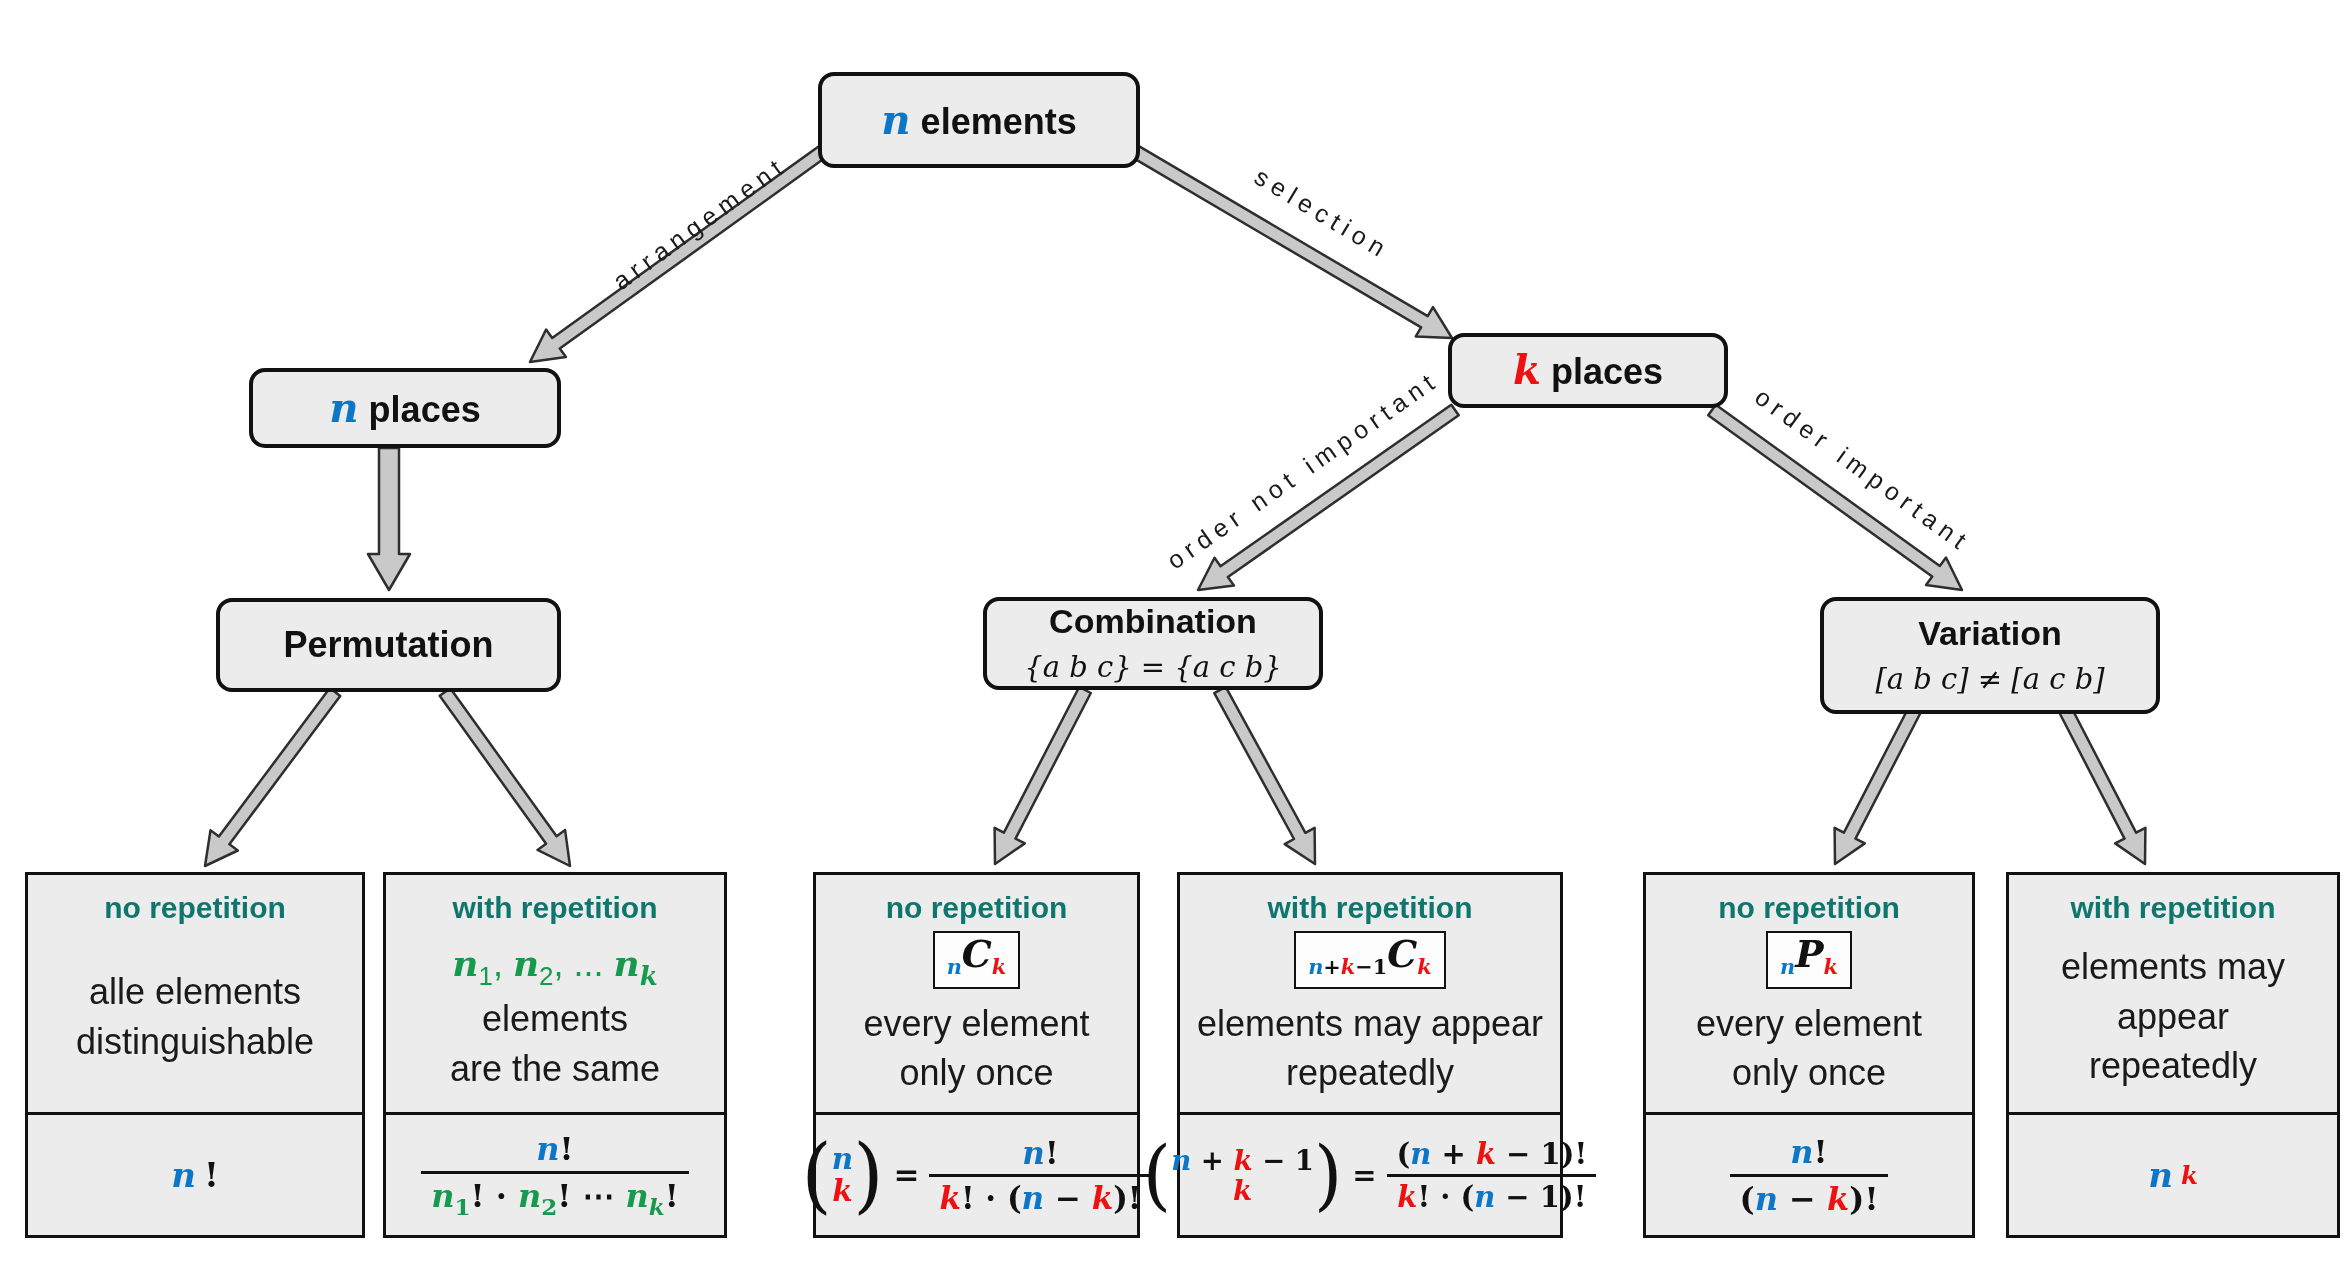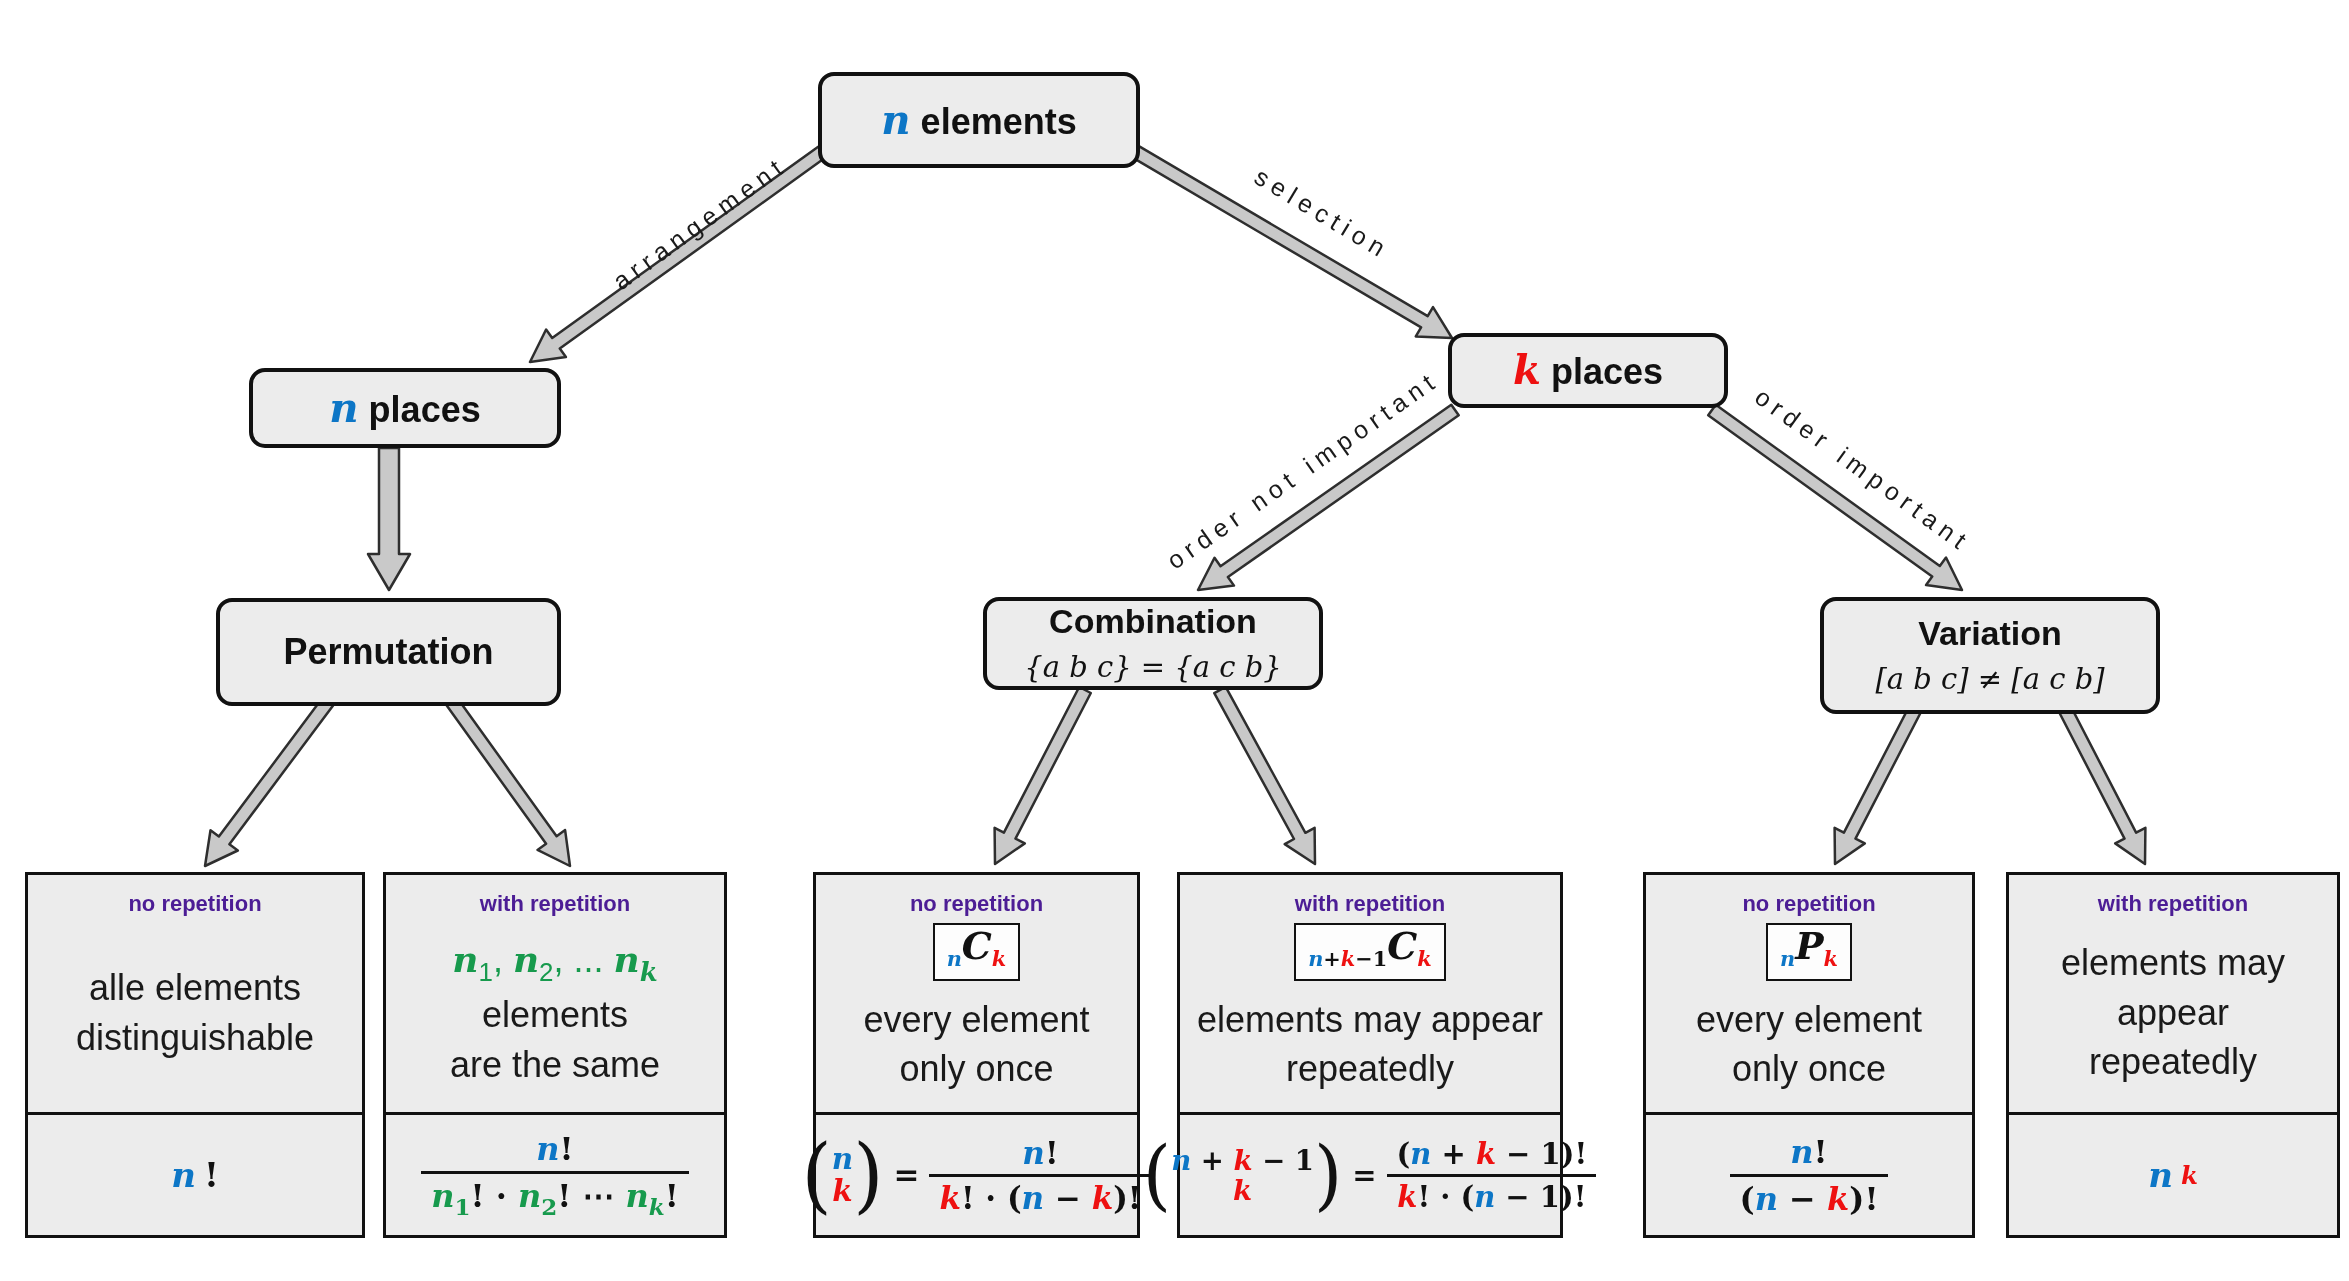--- a/index.html
+++ b/index.html
@@ -20,21 +20,21 @@
 
   .node{position:absolute;background:var(--fill);border:4px solid var(--line);border-radius:16px;
         display:flex;flex-direction:column;align-items:center;justify-content:center;box-sizing:border-box;}
   .ntitle{font-weight:bold;font-size:36px;color:#111;white-space:nowrap;line-height:1.1;}
   .ntitle .tok-v{font-size:1.12em;}
   .nsub{font-family:"DejaVu Serif",serif;font-style:italic;font-size:29px;color:#111;margin-top:10px;white-space:nowrap;}
 
   .leaf{position:absolute;top:872px;height:366px;background:var(--fill);border:3.5px solid var(--line);
         display:flex;flex-direction:column;box-sizing:border-box;}
   .leaf-top{flex:1;display:flex;flex-direction:column;align-items:center;padding-top:16px;min-height:0;}
-  .lhead{font-weight:bold;font-size:22px;color:#4c1d95;}
+  .lhead{font-weight:bold;font-size:30px;color:#0f766e;}
   .lbody{flex:1;display:flex;flex-direction:column;justify-content:center;align-items:center;
          font-size:36px;line-height:1.38;padding-bottom:4px;text-align:center;}
   .leaf-f{height:120px;border-top:3.5px solid var(--line);display:flex;align-items:center;justify-content:center;}
 
   .nbox{margin-top:6px;border:2.5px solid var(--line);background:#fdfdfd;
         font-family:"DejaVu Serif",serif;font-weight:bold;font-size:29px;color:#111;
         padding:2px 12px 9px;display:inline-block;line-height:1.05;text-align:center;}
 
   .math{font-family:"DejaVu Serif",serif;font-weight:bold;font-size:34px;color:#111;
         display:flex;align-items:center;justify-content:center;gap:8px;white-space:nowrap;}
@@ -83,21 +83,21 @@
     <div class="ntitle"><span class="tok-b tok-v">n</span><span> elements</span></div>
   </div>
 
   <div class="node" style="left:249px;top:368px;width:312px;height:80px;">
     <div class="ntitle"><span class="tok-b tok-v">n</span><span> places</span></div>
   </div>
   <div class="node" style="left:1448px;top:333px;width:280px;height:75px;">
     <div class="ntitle"><span class="tok-r tok-v">k</span><span> places</span></div>
   </div>
 
-  <div class="node" style="left:216px;top:598px;width:345px;height:108px;">
+  <div class="node" style="left:216px;top:598px;width:345px;height:94px;">
     <div class="ntitle">Permutation</div>
   </div>
   <div class="node" style="left:983px;top:597px;width:340px;height:93px;">
     <div class="ntitle" style="font-size:34px;">Combination</div>
     <div class="nsub">{a b c} = {a c b}</div>
   </div>
   <div class="node" style="left:1820px;top:597px;width:340px;height:117px;">
     <div class="ntitle" style="font-size:34px;">Variation</div>
     <div class="nsub">[a b c] ≠ [a c b]</div>
   </div>

